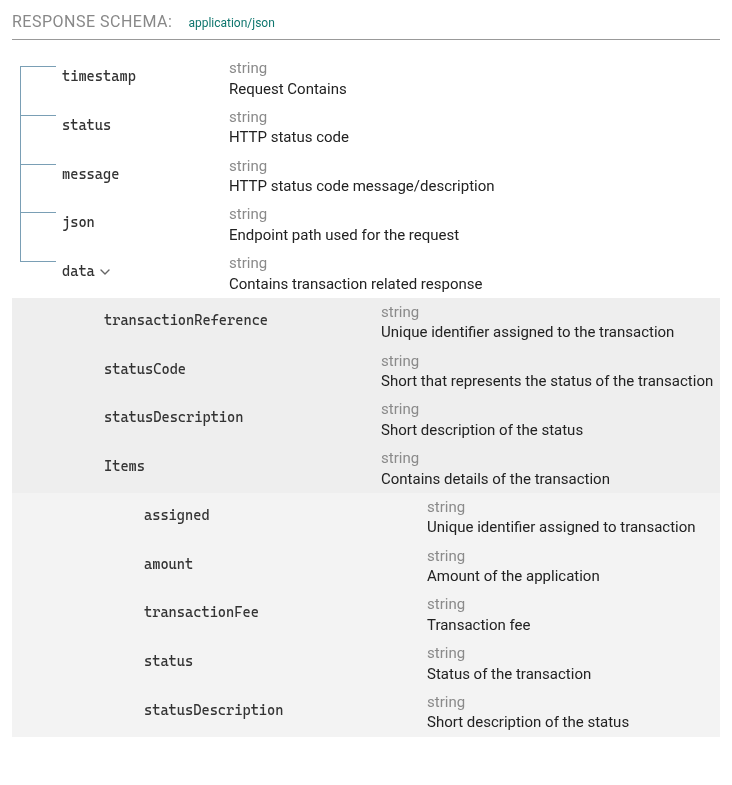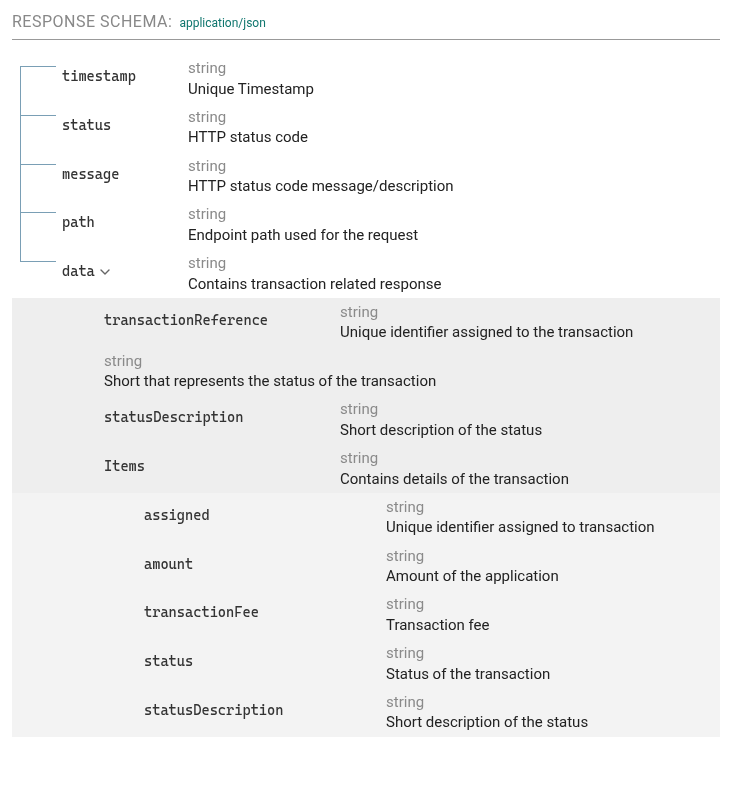--- a/index.html
+++ b/index.html
@@ -13,21 +13,21 @@
   }
   .header {
     padding: 4px 0 8px 0;
     border-bottom: 1px solid #999;
     margin-bottom: 14px;
   }
   .header-label {
     font-size: 16px;
     color: #888;
     letter-spacing: 0.5px;
-    margin-right: 7px;
+    margin-right: 16px;
   }
   .header-value {
     font-size: 12px;
     color: #0f766e;
   }
   .schema-tree {
     position: relative;
   }
   .level {
     position: relative;
@@ -70,20 +70,21 @@
     align-items: center;
     gap: 4px;
     margin-top: 7px;
   }
   .name-w1 { width: 126px; }
   .name-w2 { width: 236px; }
   .name-w3 { width: 242px; }
   .field-body {
     flex: 1;
     min-width: 0;
+    margin-left: 41px;
   }
   .field-type {
     color: #8a8a8a;
     font-size: 15px;
     line-height: 1.3;
   }
   .field-desc {
     color: #222;
     font-size: 15px;
     line-height: 1.35;
@@ -120,21 +121,21 @@
         <div class="tree-h" style="left: 8px; width: 36px; top: 158.25px;"></div>
         <div class="tree-h" style="left: 8px; width: 36px; top: 207px;"></div>
         <div class="tree-v" style="left: 8px; top: 12px; height: 195px; bottom: auto;"></div>
       </div>
 
     <div class="field-row">
       <div class="gutter gut-w1"></div>
       <div class="field-name name-w1">timestamp</div>
       <div class="field-body">
         <div class="field-type">string</div>
-        <div class="field-desc">Unique Timestamp</div>
+        <div class="field-desc">Request Contains</div>
       </div>
     </div>
 
     <div class="field-row">
       <div class="gutter gut-w1"></div>
       <div class="field-name name-w1">status</div>
       <div class="field-body">
         <div class="field-type">string</div>
         <div class="field-desc">HTTP status code</div>
       </div>
@@ -144,21 +145,21 @@
       <div class="gutter gut-w1"></div>
       <div class="field-name name-w1">message</div>
       <div class="field-body">
         <div class="field-type">string</div>
         <div class="field-desc">HTTP status code message/description</div>
       </div>
     </div>
 
     <div class="field-row">
       <div class="gutter gut-w1"></div>
-      <div class="field-name name-w1">path</div>
+      <div class="field-name name-w1">json</div>
       <div class="field-body">
         <div class="field-type">string</div>
         <div class="field-desc">Endpoint path used for the request</div>
       </div>
     </div>
 
     <div class="field-row">
       <div class="gutter gut-w1"></div>
       <div class="field-name name-w1">
         <span>data</span>
@@ -188,20 +189,21 @@
       <div class="gutter gut-w2"></div>
       <div class="field-name name-w2">transactionReference</div>
       <div class="field-body">
         <div class="field-type">string</div>
         <div class="field-desc">Unique identifier assigned to the transaction</div>
       </div>
     </div>
 
     <div class="field-row shaded">
       <div class="gutter gut-w2"></div>
+      <div class="field-name name-w2">statusCode</div>
       <div class="field-body">
         <div class="field-type">string</div>
         <div class="field-desc">Short that represents the status of the transaction</div>
       </div>
     </div>
 
     <div class="field-row shaded">
       <div class="gutter gut-w2"></div>
       <div class="field-name name-w2">statusDescription</div>
       <div class="field-body">

